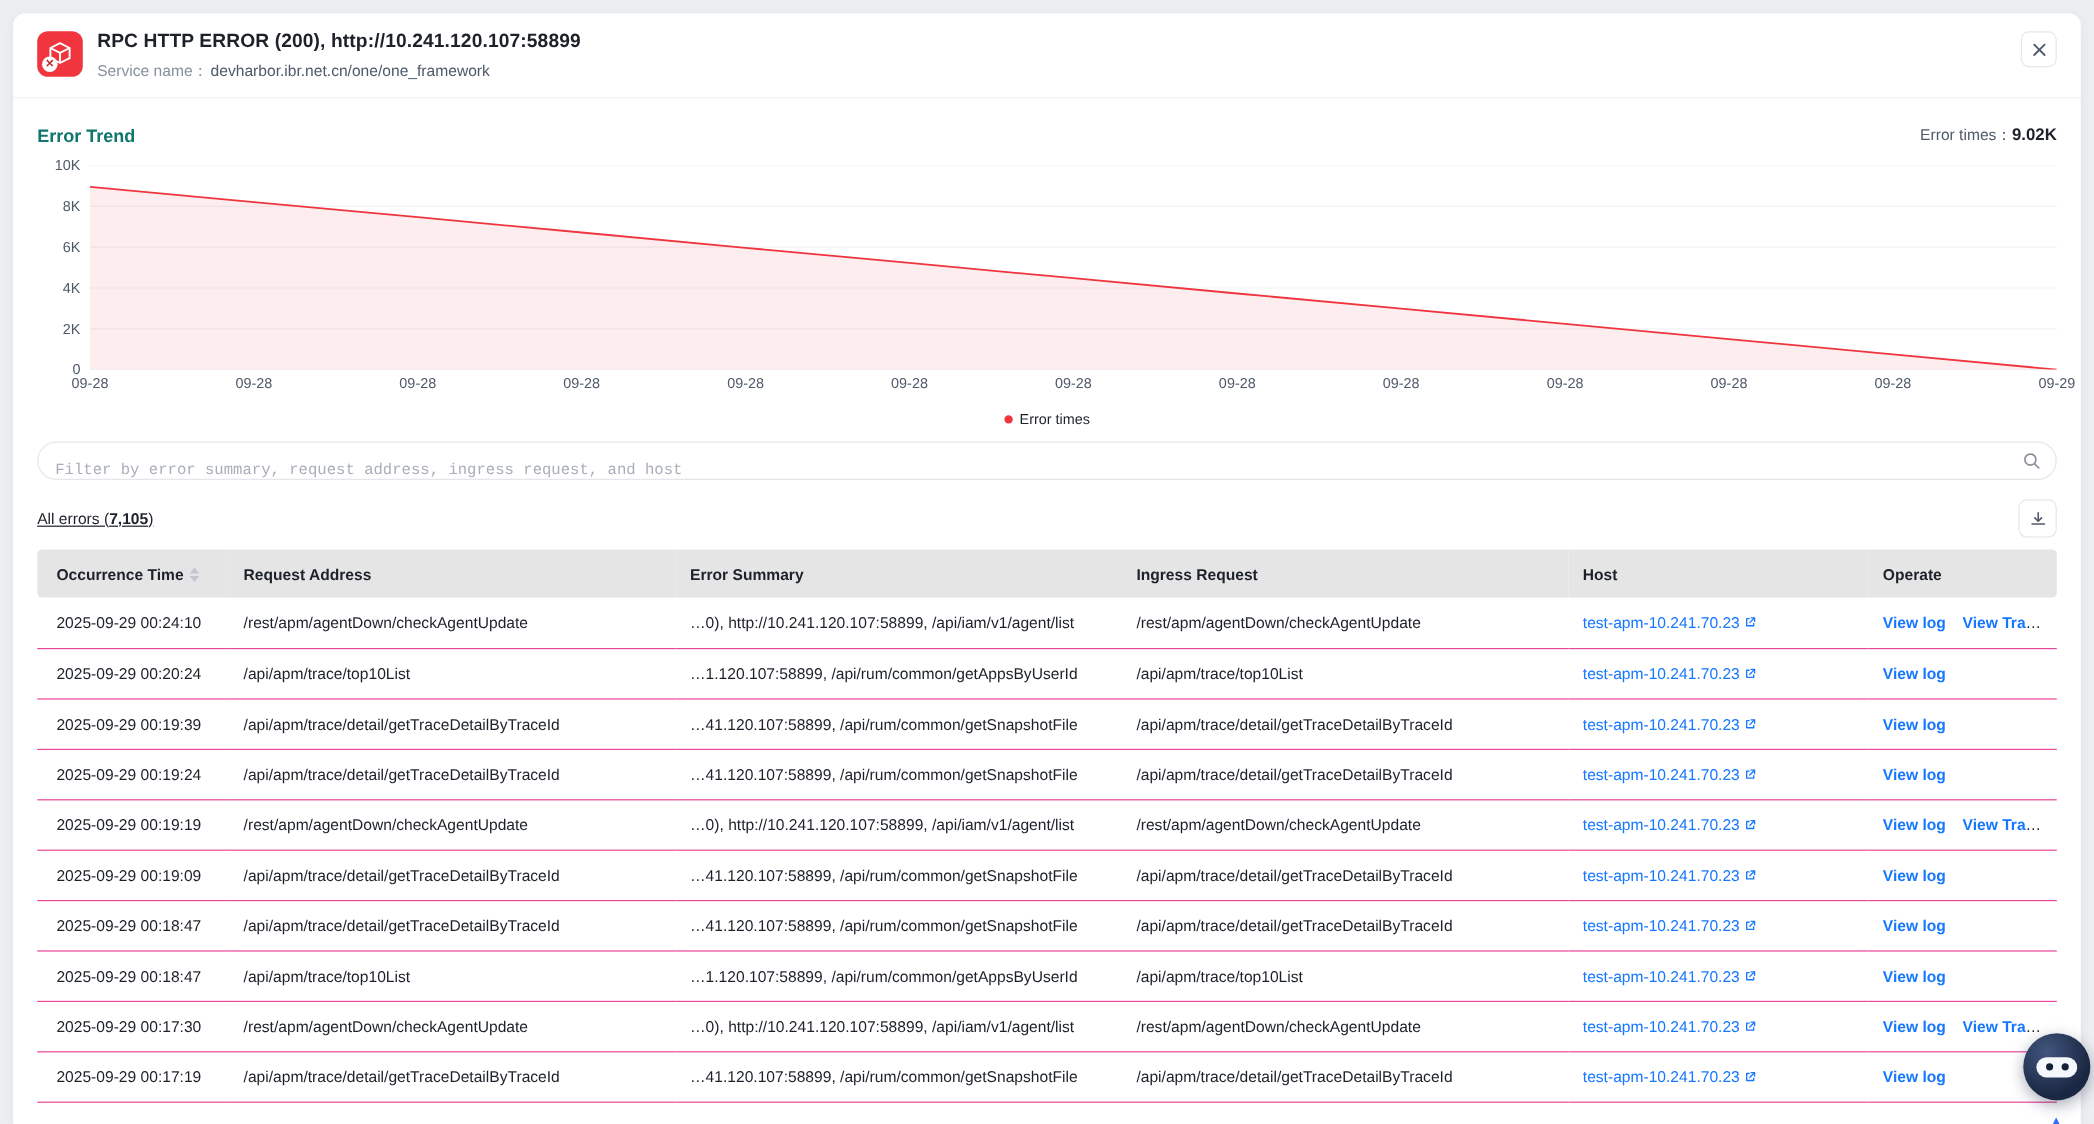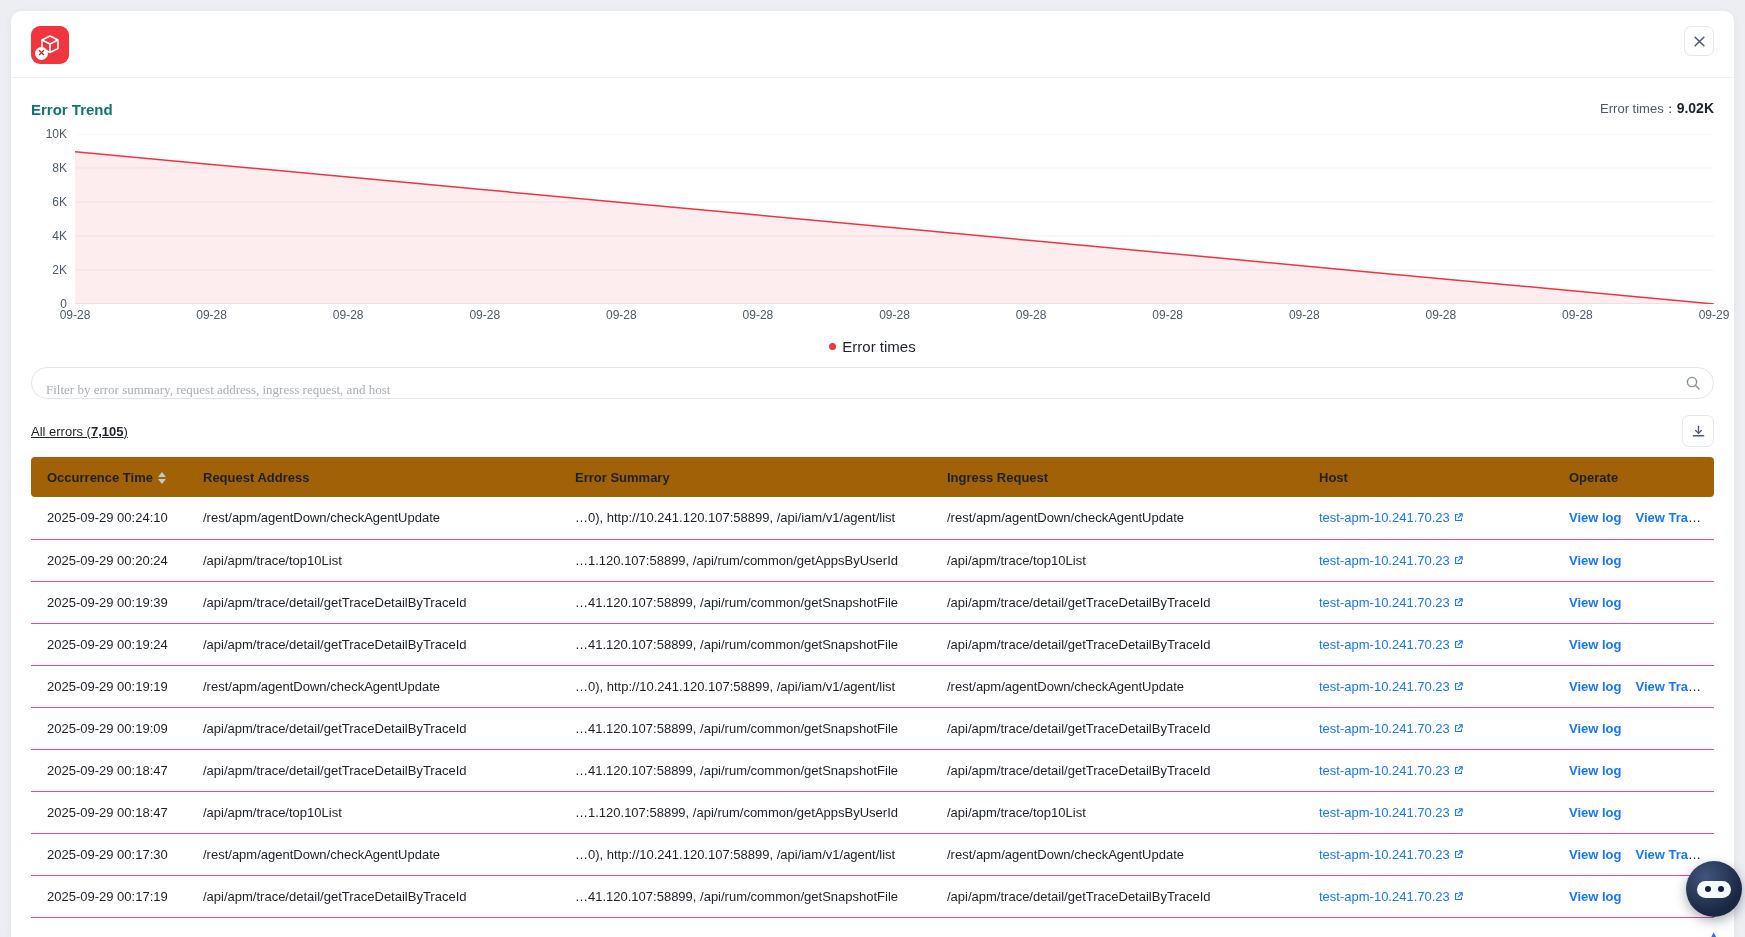--- a/index.html
+++ b/index.html
@@ -52,42 +52,42 @@
   }
   .plot { flex: 1; position: relative; height: 170px; }
   .plot svg { position: absolute; inset: 0; width: 100%; height: 100%; display: block; }
   .x-axis { position: relative; height: 22px; margin-left: 44px; margin-top: 4px; }
   .x-axis span {
     position: absolute; transform: translateX(-50%); top: 0;
     font-size: 12px; color: #4e5969; white-space: nowrap;
   }
   .legend { display: flex; align-items: center; justify-content: center; gap: 6px; margin: 8px 0 4px 0; }
   .legend .dot { width: 7px; height: 7px; border-radius: 50%; background: #f0353f; }
-  .legend .legend-label { font-size: 15px; color: #1d2129; }
+  .legend .legend-label { font-size: 12px; color: #1d2129; }
   
   .filter-row { position: relative; margin-top: 12px; }
   .filter-row input {
     width: 100%; height: 32px; border: 1px solid #e5e6eb; border-radius: 16px;
     padding: 14px 40px 0 14px; font-size: 13px; color: #7f1d1d; outline: none;
-    font-family: Liberation Serif, serif; background: #fff;
+    font-family: Liberation Mono, monospace; background: #fff;
   }
   .filter-row input::placeholder { color: #a9aeb8; }
   .search-icon { position: absolute; right: 13px; top: 8px; color: #86909c; }
   
   .list-header { display: flex; justify-content: space-between; align-items: center; margin: 16px 0 10px 0; text-decoration: underline; }
   .all-errors { font-size: 13px; color: #1d2129; }
   .all-errors b { font-weight: 700; }
   .download-btn {
     width: 32px; height: 32px; border: 1px solid #e5e6eb; border-radius: 7px; background: #fff;
     display: flex; align-items: center; justify-content: center; cursor: pointer; color: #4e5969;
   }
   
   table { width: 100%; border-collapse: collapse; table-layout: fixed; }
   thead th {
-    background: #a16207; height: 40px; text-align: left; font-size: 13px; font-weight: 700;
+    background: #e5e5e5; height: 40px; text-align: left; font-size: 13px; font-weight: 700;
     color: #1d2129; padding: 0 12px; white-space: nowrap;
   }
   thead th:first-child { padding-left: 16px; border-radius: 4px 0 0 4px; }
   thead th:last-child { border-radius: 0 4px 4px 0; }
   tbody td {
     height: 42px; font-size: 13px; color: #1d2129; padding: 0 12px;
     border-bottom: 1px solid #ec4899; white-space: nowrap; overflow: hidden; text-overflow: ellipsis;
   }
   tbody td:first-child { padding-left: 16px; }
   .sorter { display: inline-flex; flex-direction: column; vertical-align: middle; margin-left: 5px; gap: 2px; cursor: pointer; }
@@ -118,20 +118,26 @@
 
   <div class="modal-header">
     <div class="header-left">
       <div class="app-icon">
         <svg width="24" height="24" viewBox="0 0 24 24" fill="none" stroke="#ffffff" stroke-width="1.6" stroke-linejoin="round">
           <path d="M12 3 L20 7 V15.5 L12 19.5 L4 15.5 V7 Z"></path>
           <path d="M4 7 L12 11 L20 7"></path>
           <path d="M12 11 V19.5"></path>
         </svg>
         <span class="badge">✕</span>
+      </div>
+      <div class="header-text">
+        <div class="title">RPC HTTP ERROR (200), http://10.241.120.107:58899</div>
+        <div class="subtitle">
+          <span>Service name：</span><span class="svc-val">devharbor.ibr.net.cn/one/one_framework</span>
+        </div>
       </div>
     </div>
     <button class="close-btn">
       <svg width="13" height="13" viewBox="0 0 12 12" stroke="currentColor" stroke-width="1.4" stroke-linecap="round">
         <path d="M2 2 L10 10 M10 2 L2 10"></path>
       </svg>
     </button>
   </div>
 
   <div class="modal-body">

